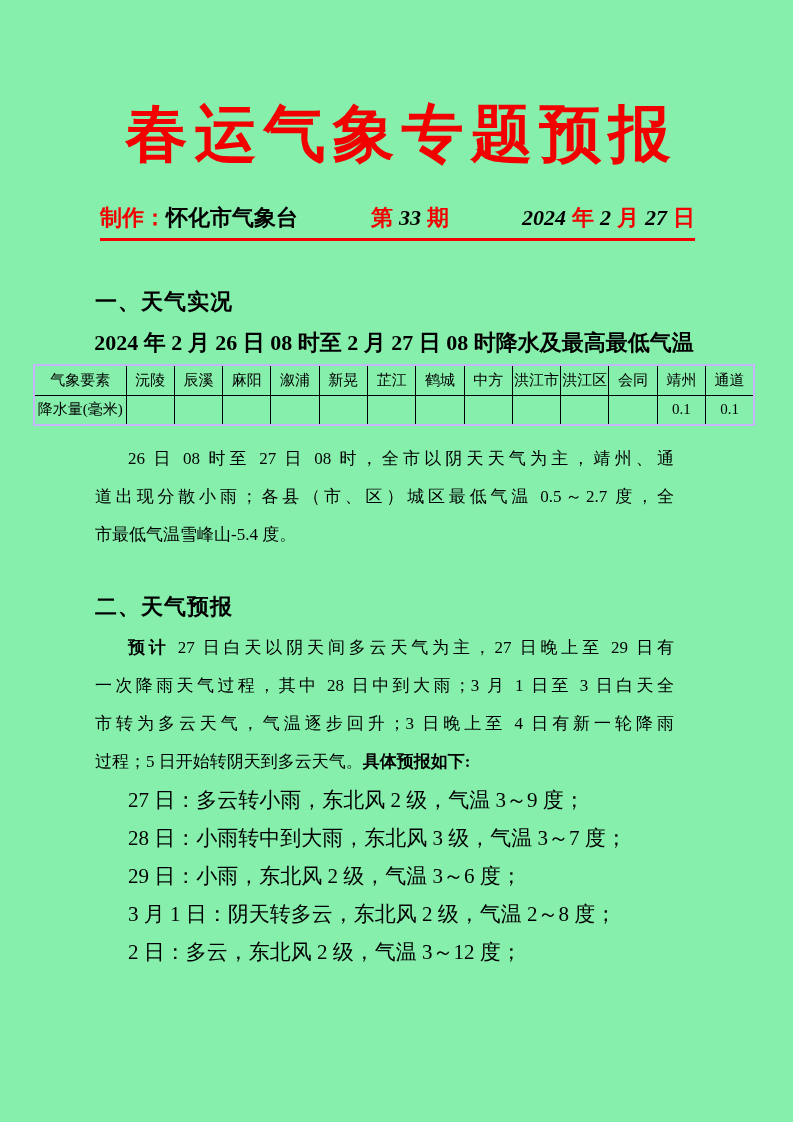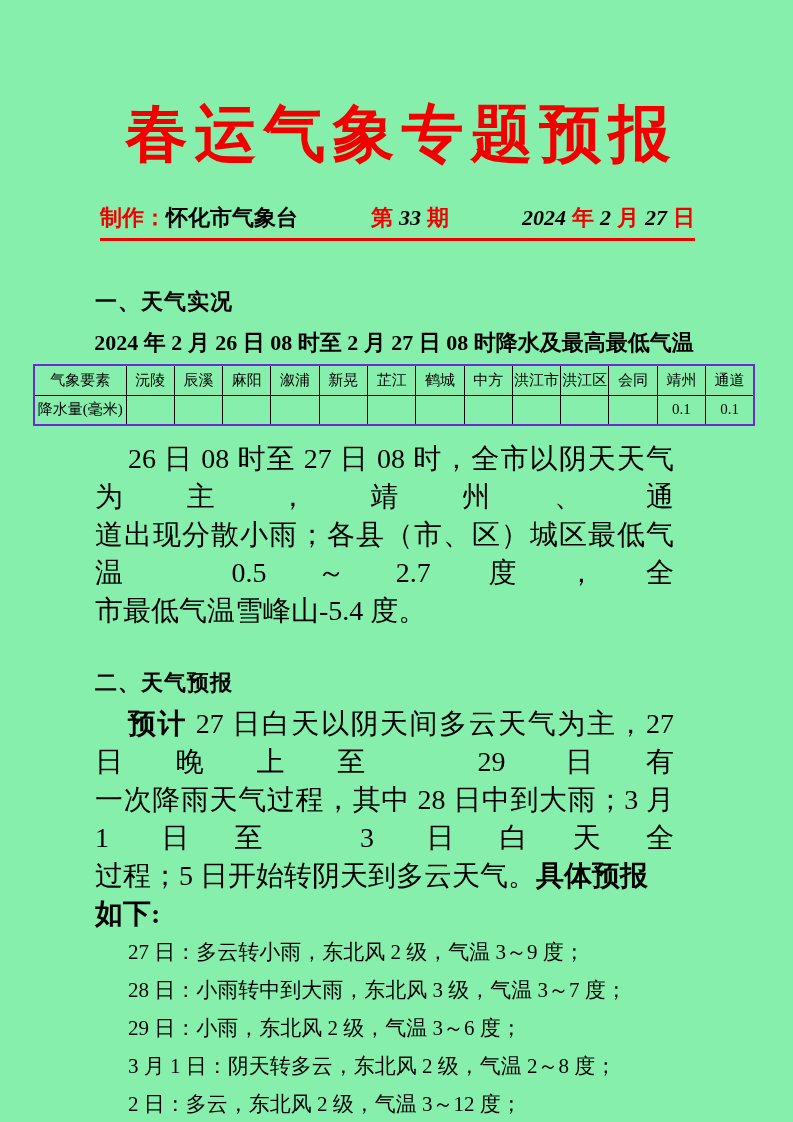--- a/index.html
+++ b/index.html
@@ -58,36 +58,36 @@
     text-align: center;
     font-size: 22px;
     font-weight: bold;
   }
   table.weather {
     margin: 6px 0 0 33px;
     width: 722px;
     border-collapse: collapse;
     table-layout: fixed;
     font-size: 15px;
-    border: 2px solid #6d28d9;
+    border: 2px solid #c4b5fd;
   }
   table.weather th, table.weather td {
     border: 1px solid #000;
     height: 30px;
     text-align: center;
     vertical-align: middle;
     font-weight: normal;
     padding: 0;
     overflow: hidden;
     white-space: nowrap;
   }
   table.weather tr > *:first-child { width: 92px; }
   .para {
     margin: 14px 119px 0 95px;
-    font-size: 28px;
+    font-size: 17px;
     line-height: 38px;
   }
   .para.second { margin-top: 11px; }
   .jline { text-align: justify; text-align-last: justify; }
   .indent { text-indent: 33px; }
   .bold { font-weight: bold; }
   .forecast {
     margin: 0 81px 16px 95px;
     font-size: 21px;
     line-height: 38px;
@@ -160,20 +160,21 @@
     <div class="jline indent">26 日 08 时至 27 日 08 时，全市以阴天天气为主，靖州、通</div>
     <div class="jline">道出现分散小雨；各县（市、区）城区最低气温 0.5～2.7 度，全</div>
     <div>市最低气温雪峰山-5.4 度。</div>
   </div>
 
   <h2 class="sec-heading second">二、天气预报</h2>
 
   <div class="para second">
     <div class="jline indent"><span class="bold">预计</span><span> 27 日白天以阴天间多云天气为主，27 日晚上至 29 日有</span></div>
     <div class="jline">一次降雨天气过程，其中 28 日中到大雨；3 月 1 日至 3 日白天全</div>
+    <div class="jline">市转为多云天气，气温逐步回升；3 日晚上至 4 日有新一轮降雨</div>
     <div><span>过程；5 日开始转阴天到多云天气。</span><span class="bold">具体预报如下:</span></div>
   </div>
 
   <div class="forecast">
     <div class="forecast-item">27 日：多云转小雨，东北风 2 级，气温 3～9 度；</div>
     <div class="forecast-item">28 日：小雨转中到大雨，东北风 3 级，气温 3～7 度；</div>
     <div class="forecast-item">29 日：小雨，东北风 2 级，气温 3～6 度；</div>
     <div class="forecast-item">3 月 1 日：阴天转多云，东北风 2 级，气温 2～8 度；</div>
     <div class="forecast-item">2 日：多云，东北风 2 级，气温 3～12 度；</div>
   </div>

